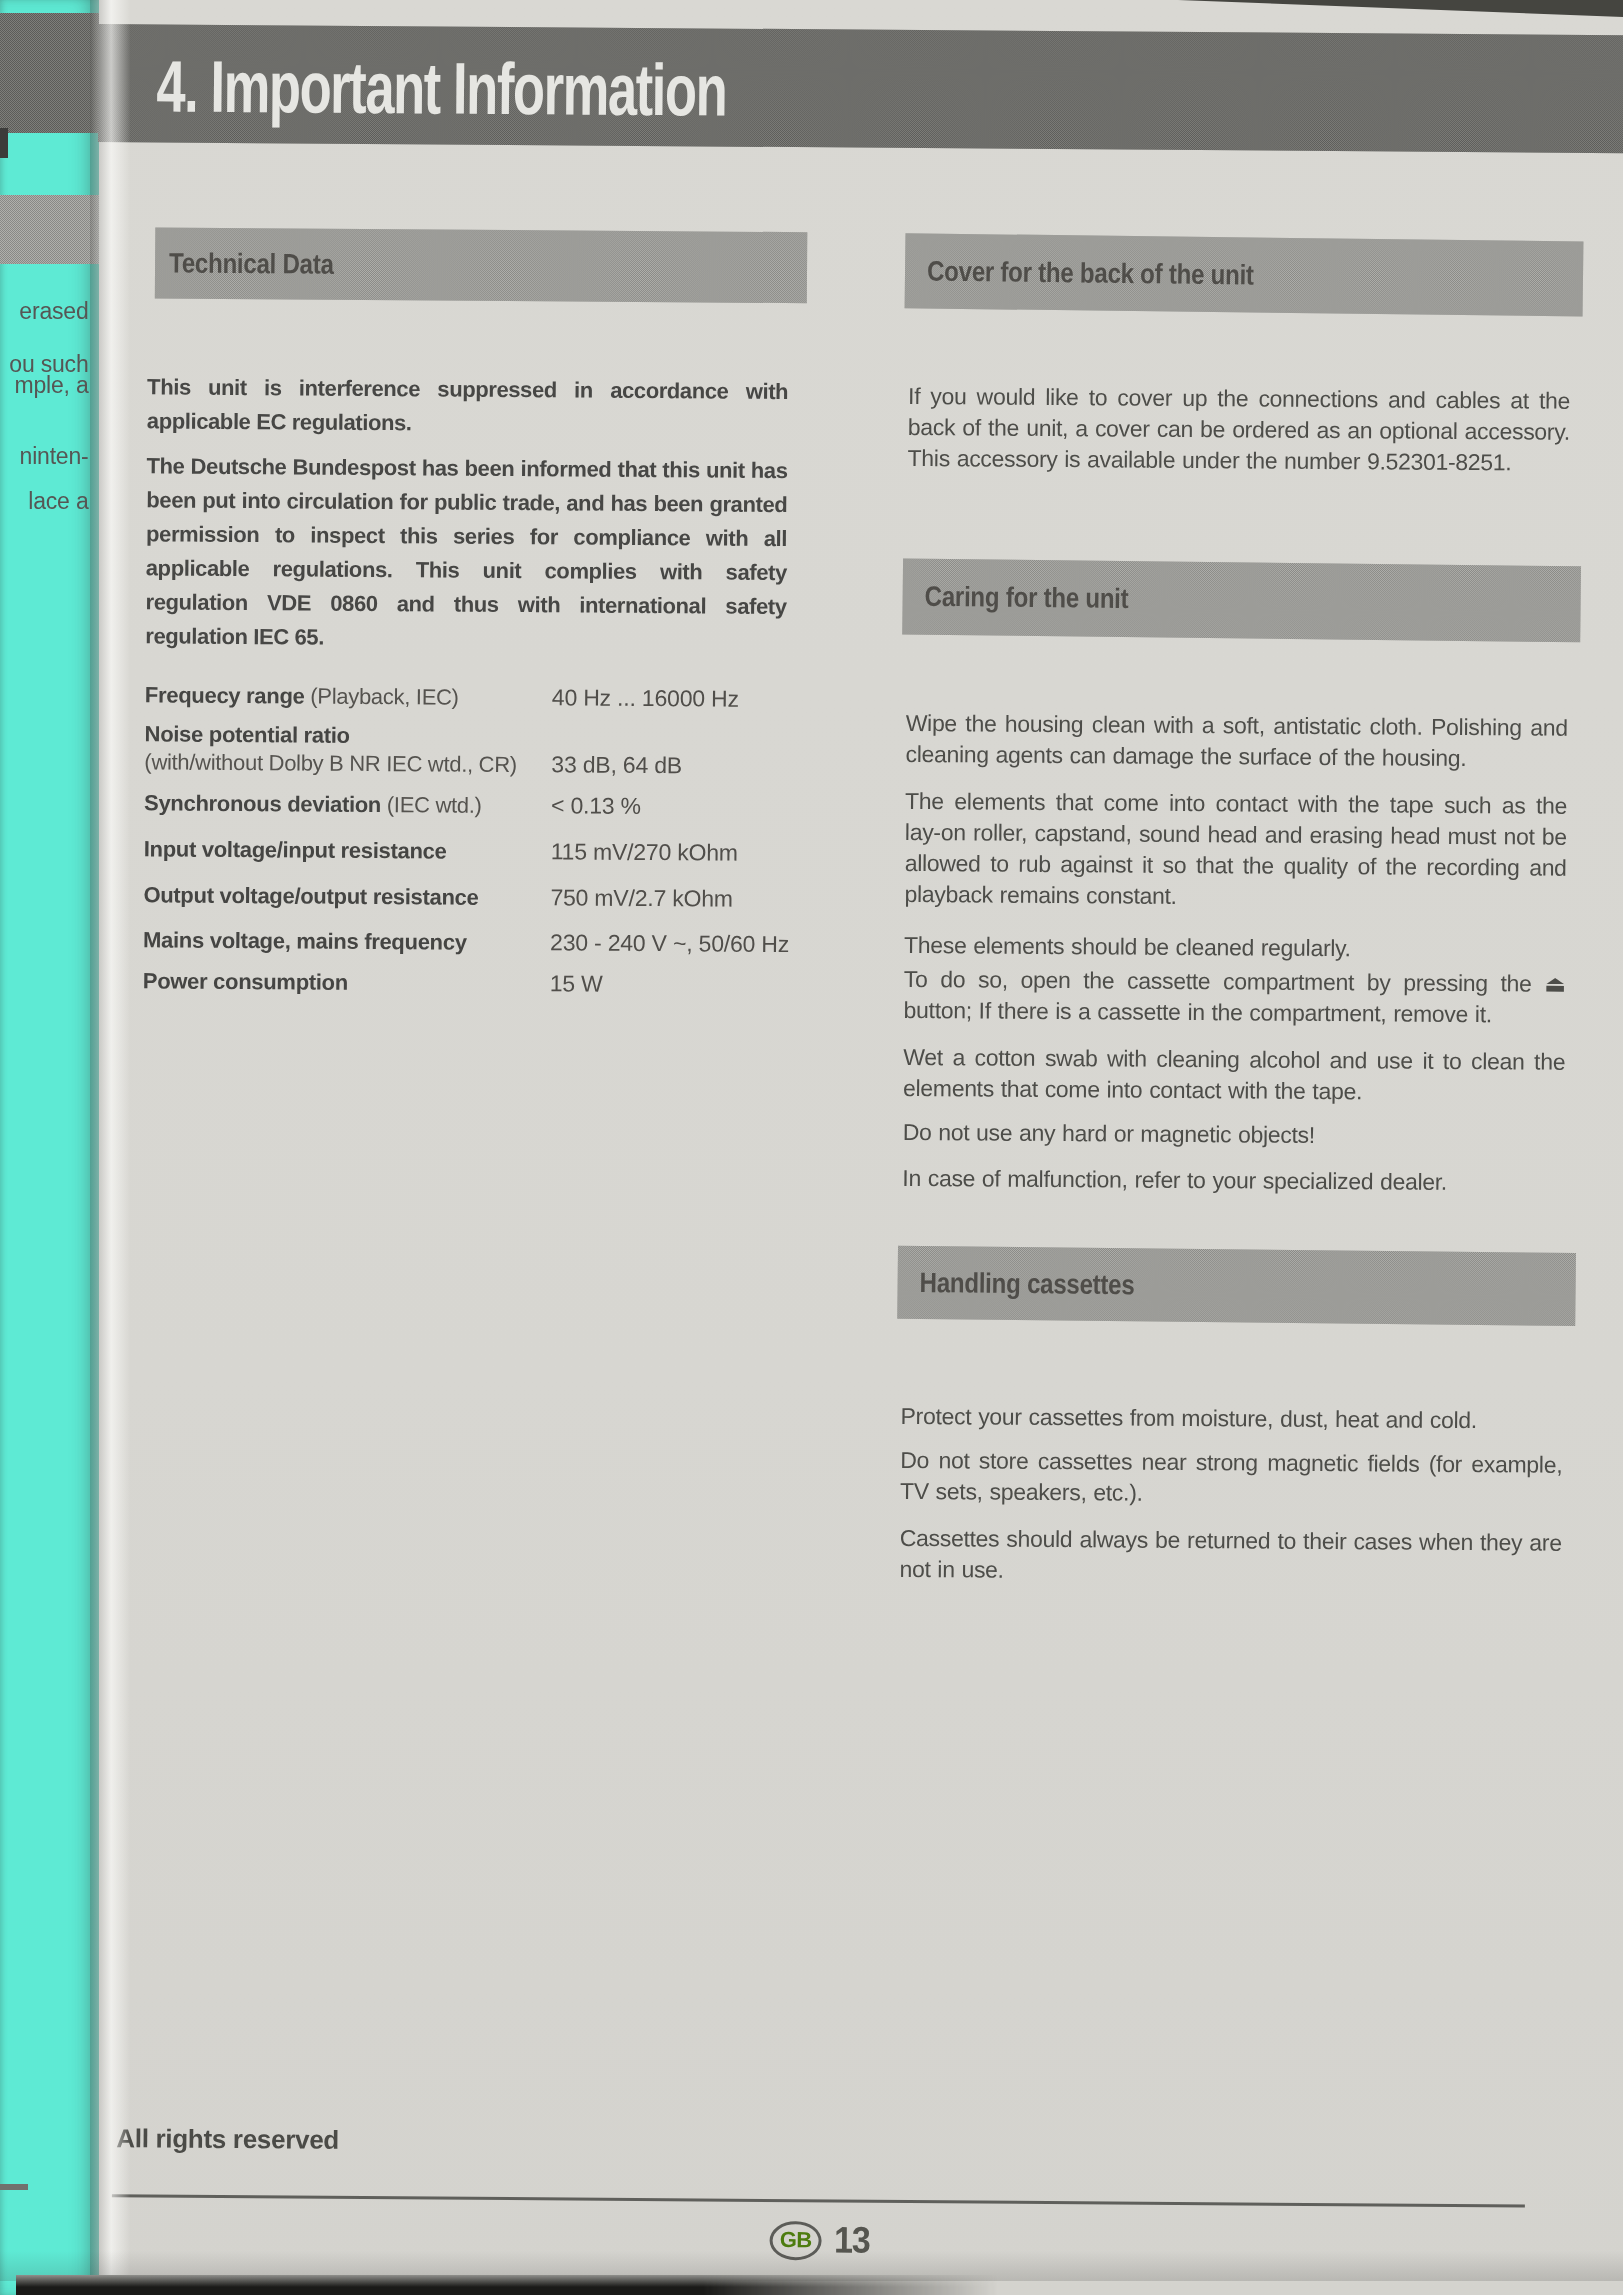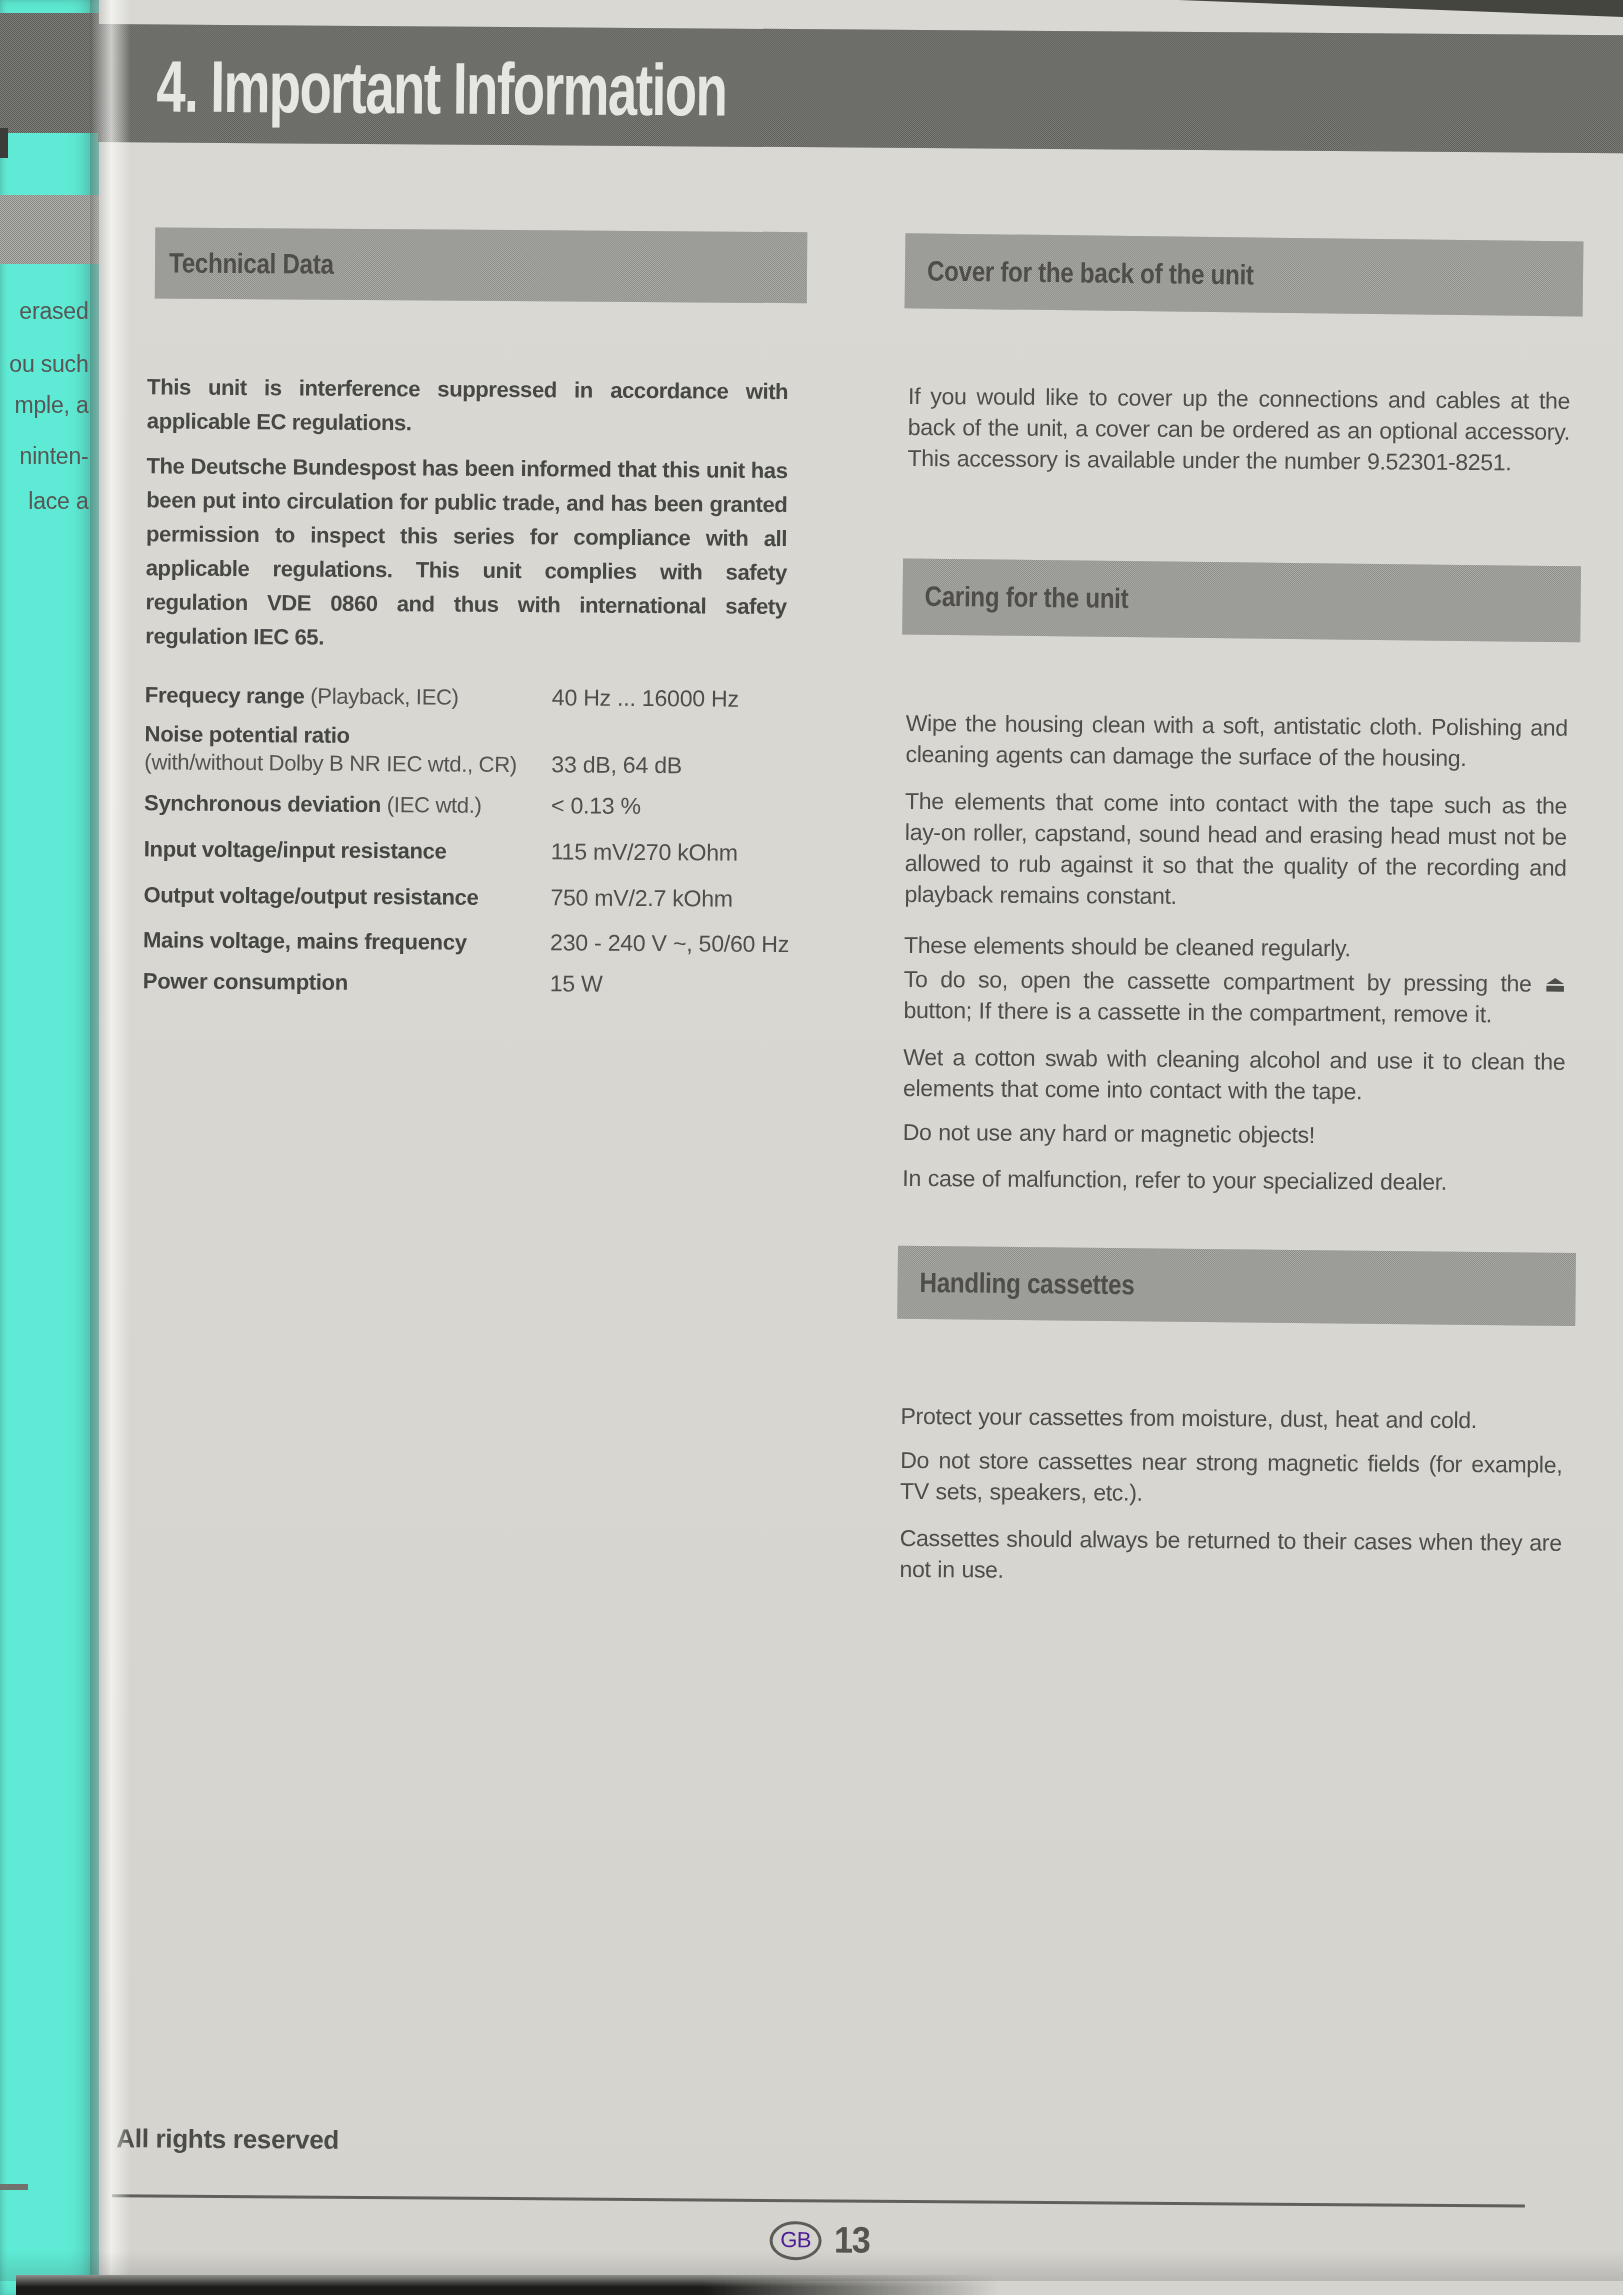--- a/index.html
+++ b/index.html
@@ -60,21 +60,21 @@
   .spec-label b{font-weight:bold;color:#454543;}
   .spec-label .note{font-weight:normal;color:#55534f;}
   .spec-row.stacked .spec-label b, .spec-row.stacked .spec-label .note{display:block;}
   .spec-value{position:absolute;left:407px;top:0;font-size:23px;color:#504e4a;letter-spacing:-0.2px;white-space:nowrap;}
   .spec-row.stacked .spec-value{top:27.5px;}
   
   .rights{left:33px;top:2123px;font-size:26px;font-weight:bold;color:#4b4b47;letter-spacing:-0.3px;}
   .rule{left:29px;top:2194px;width:1413px;height:2.6px;background:#5f5f5b;}
   .pageno{left:687px;top:2214px;display:flex;align-items:center;gap:10.5px;}
   .gb-badge{width:52px;height:39px;border:3.3px solid #5c5c58;border-radius:50%;box-sizing:border-box;
-    display:flex;align-items:center;justify-content:center;font-size:22px;font-weight:normal;color:#4c1d95;
+    display:flex;align-items:center;justify-content:center;font-size:22px;font-weight:bold;color:#4d7c0f;
     letter-spacing:-0.7px;}
   .page-number{font-size:37px;font-weight:bold;color:#55554f;letter-spacing:-1.3px;transform:scaleX(.92);}
   
   .top-right-wedge{right:0;top:0;width:445px;height:17px;background:#454540;
     clip-path:polygon(0 0,100% 0,100% 100%);z-index:4;}
   .bottom-strip{left:15.7px;bottom:0;width:982px;height:19.6px;z-index:4;
     background:linear-gradient(to bottom,#8f8f8b 0%,#1a1a18 60%);
     -webkit-mask-image:linear-gradient(to right,#000 70%,transparent 100%);
     mask-image:linear-gradient(to right,#000 70%,transparent 100%);}
   .bottom-shade{left:0;bottom:14.4px;width:100%;height:30px;z-index:3;pointer-events:none;
@@ -85,21 +85,21 @@
 
 <div>
 
   <div class="abs prev-page">
     <div class="abs prev-band1 ht-dark"></div>
     <div class="abs prev-band2 ht-mid"></div>
     <div class="abs prev-notch"></div>
     <div class="abs prev-mark"></div>
     <div class="abs fragment" style="top:298px">erased</div>
     <div class="abs fragment" style="top:351px">ou such</div>
-    <div class="abs fragment" style="top:392px">mple, a</div>
+    <div class="abs fragment" style="top:372px">mple, a</div>
     <div class="abs fragment" style="top:443px">ninten-</div>
     <div class="abs fragment" style="top:488px">lace a</div>
   </div>
 
   <div class="abs gutter"></div>
 
   <div class="abs page">
 
     <div class="abs chapter-band ht-dark">
       <span class="chapter-title">4. Important Information</span>

